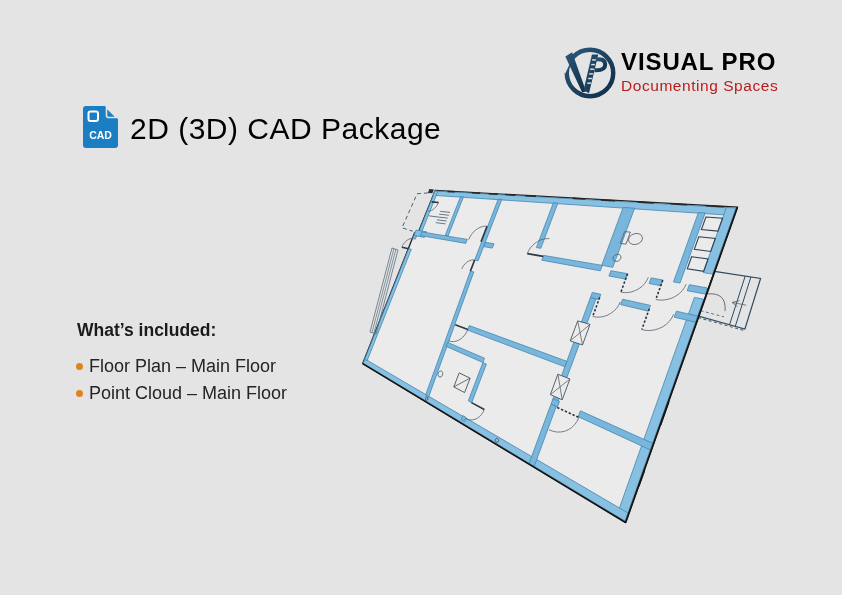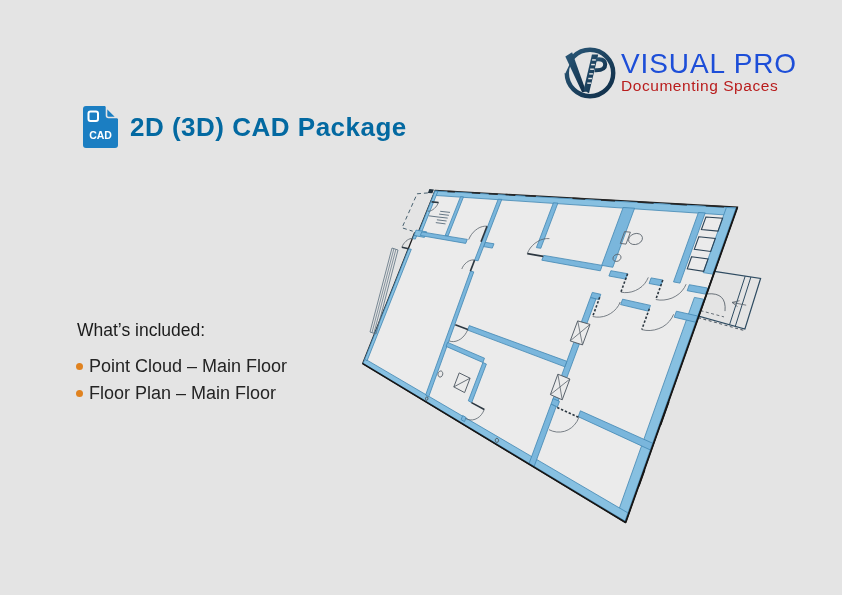--- a/index.html
+++ b/index.html
@@ -228,21 +228,21 @@
 <polygon points="498.4,441.2 498.0,441.9 497.4,442.3 496.7,442.4 496.1,442.1 495.6,441.5 495.3,440.7 495.3,439.8 495.6,439.1 496.1,438.5 496.7,438.3 497.4,438.4 498.0,438.9 498.4,439.6 498.6,440.4 498.4,441.2" fill="none" stroke="#444" stroke-width="0.8"></polygon>
 </svg>
 
 <svg class="abs" style="left:83px;top:106px" width="35" height="42" viewBox="0 0 35 42">
 <path d="M3 0 H22 L35 13 V39 a3 3 0 0 1 -3 3 H3 a3 3 0 0 1 -3 -3 V3 a3 3 0 0 1 3 -3 Z" fill="#1b7ec2"></path>
 <path d="M23.5 1.5 L33.5 11.5 H25.5 a2 2 0 0 1 -2 -2 Z" fill="#1b7ec2" stroke="#e4e4e4" stroke-width="1.6"></path>
 <rect x="5.5" y="5.5" width="9.5" height="9.5" rx="2" fill="none" stroke="#fff" stroke-width="2"></rect>
 <text x="17.5" y="33" text-anchor="middle" font-family="Liberation Sans,sans-serif" font-size="10.5" font-weight="bold" fill="#fff">CAD</text>
 </svg>
 
-<div class="abs" style="left:130px;top:112px;font-size:26px;font-weight:bold;color:#0369a1;letter-spacing:0.5px">2D (3D) CAD Package</div>
+<div class="abs" style="left:130px;top:112px;font-size:30px;font-weight:normal;color:#000000;letter-spacing:0.5px">2D (3D) CAD Package</div>
 
 <svg class="abs" style="left:560px;top:43px" width="60" height="60" viewBox="0 0 62 62">
 <defs>
       <linearGradient id="nv" x1="0" y1="0" x2="1" y2="1">
 <stop offset="0" stop-color="#2a5878"></stop>
         <stop offset="1" stop-color="#0f2d47"></stop>
       </linearGradient>
     </defs>
 <circle cx="31" cy="31" r="24" fill="none" stroke="url(#nv)" stroke-width="4.6"></circle>
 <line x1="10" y1="16" x2="3.2" y2="30.5" stroke="#e4e4e4" stroke-width="5"></line>
@@ -252,21 +252,21 @@
 <g stroke="#e4e4e4" stroke-width="1.5">
 <line x1="33.2" y1="17.5" x2="37" y2="17.5"></line>
       <line x1="32.2" y1="22.3" x2="36" y2="22.3"></line>
 <line x1="31.2" y1="27.1" x2="35" y2="27.1"></line>
       <line x1="30.2" y1="31.9" x2="34" y2="31.9"></line>
 <line x1="29.2" y1="36.7" x2="33" y2="36.7"></line>
       <line x1="28.2" y1="41.5" x2="32" y2="41.5"></line>
 </g>
 </svg>
 
-<div class="abs" style="left:621px;top:48px;font-size:28px;font-weight:normal;color:#1d4ed8;letter-spacing:0.9px">VISUAL PRO</div>
+<div class="abs" style="left:621px;top:48px;font-size:24px;font-weight:bold;color:#000000;letter-spacing:0.9px">VISUAL PRO</div>
 
 <div class="abs" style="left:621px;top:77px;font-size:15.5px;color:#b91c1c;letter-spacing:0.55px">Documenting Spaces</div>
 
-<div class="abs" style="left:77px;top:320px;font-size:17.5px;font-weight:normal;color:#1b1b1b">What’s included:</div>
+<div class="abs" style="left:77px;top:320px;font-size:17.5px;font-weight:bold;color:#1b1b1b">What’s included:</div>
 
 <div class="abs" style="left:76px;top:353px;font-size:18px;color:#242424;line-height:26.6px">
+<div><span style="display:inline-block;width:7px;height:7px;border-radius:50%;background:#e0821f;margin-right:6px;vertical-align:2px"></span>Floor Plan – Main Floor</div>
 <div><span style="display:inline-block;width:7px;height:7px;border-radius:50%;background:#e0821f;margin-right:6px;vertical-align:2px"></span>Point Cloud – Main Floor</div>
-<div><span style="display:inline-block;width:7px;height:7px;border-radius:50%;background:#e0821f;margin-right:6px;vertical-align:2px"></span>Floor Plan – Main Floor</div>
 </div>
 </body></html>

